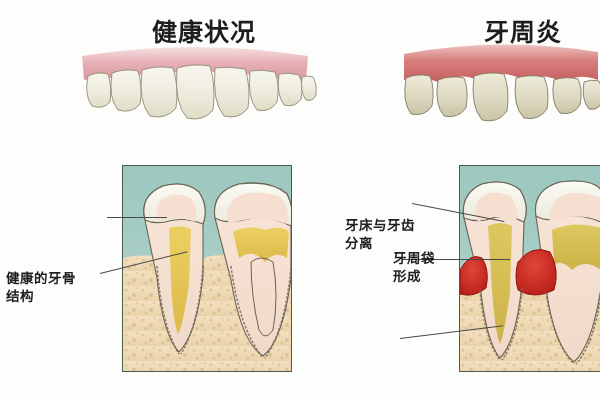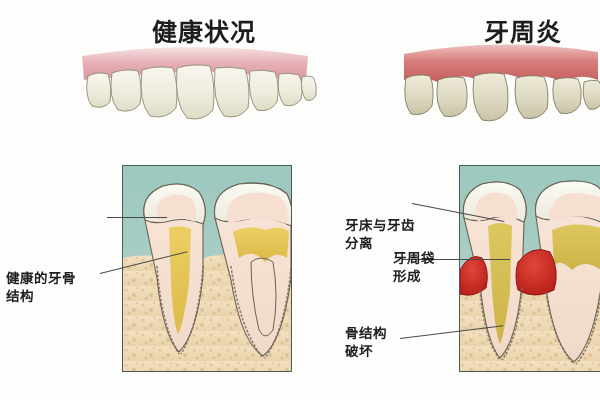--- a/index.html
+++ b/index.html
@@ -237,16 +237,14 @@
   <div class="leader" style="left:403px; top:259px; width:107px;"></div>
 
   <div class="leader" style="left:400px; top:338px; width:104px; transform: rotate(-7deg);"></div>
 
   <div class="lbl" id="lbl-healthy-bone">健康的牙骨
 结构</div>
   <div class="lbl" id="lbl-separation">牙床与牙齿
 分离</div>
   <div class="lbl" id="lbl-pocket">牙周袋
 形成</div>
-  <div class="lbl" id="lbl-bone-loss">骨结构
-破坏</div>
 
 </div>
 
 </body></html>

